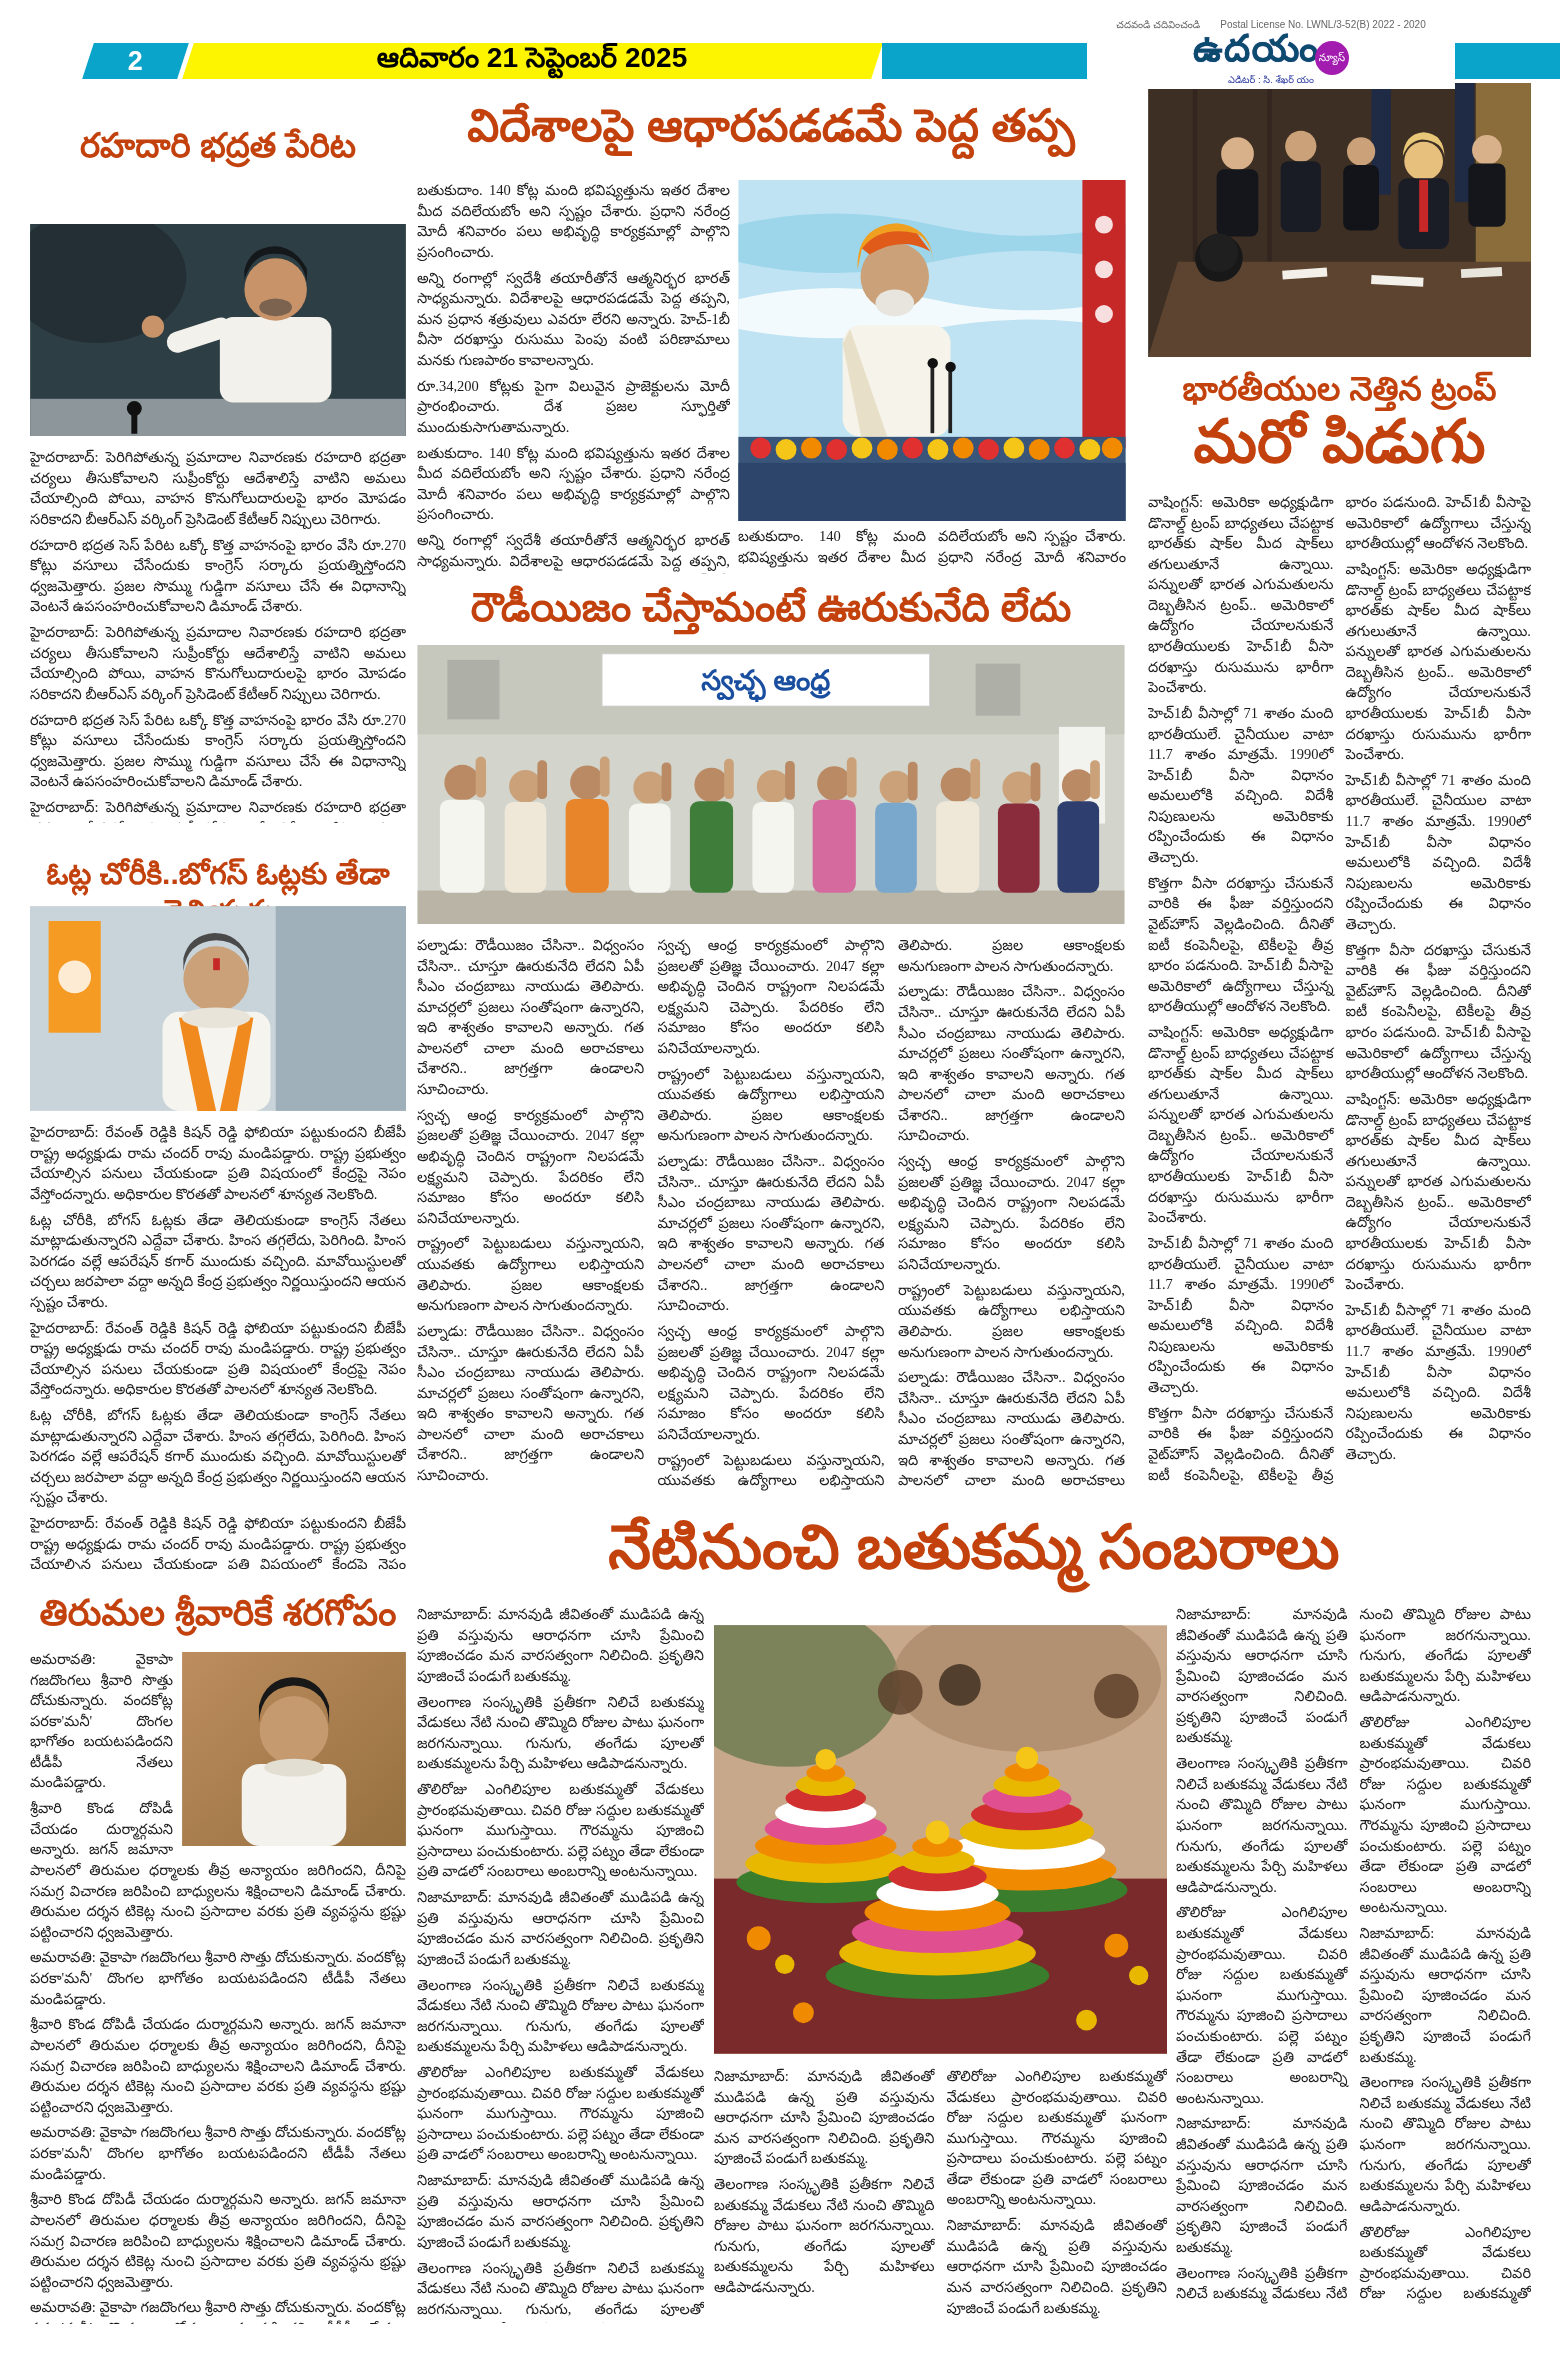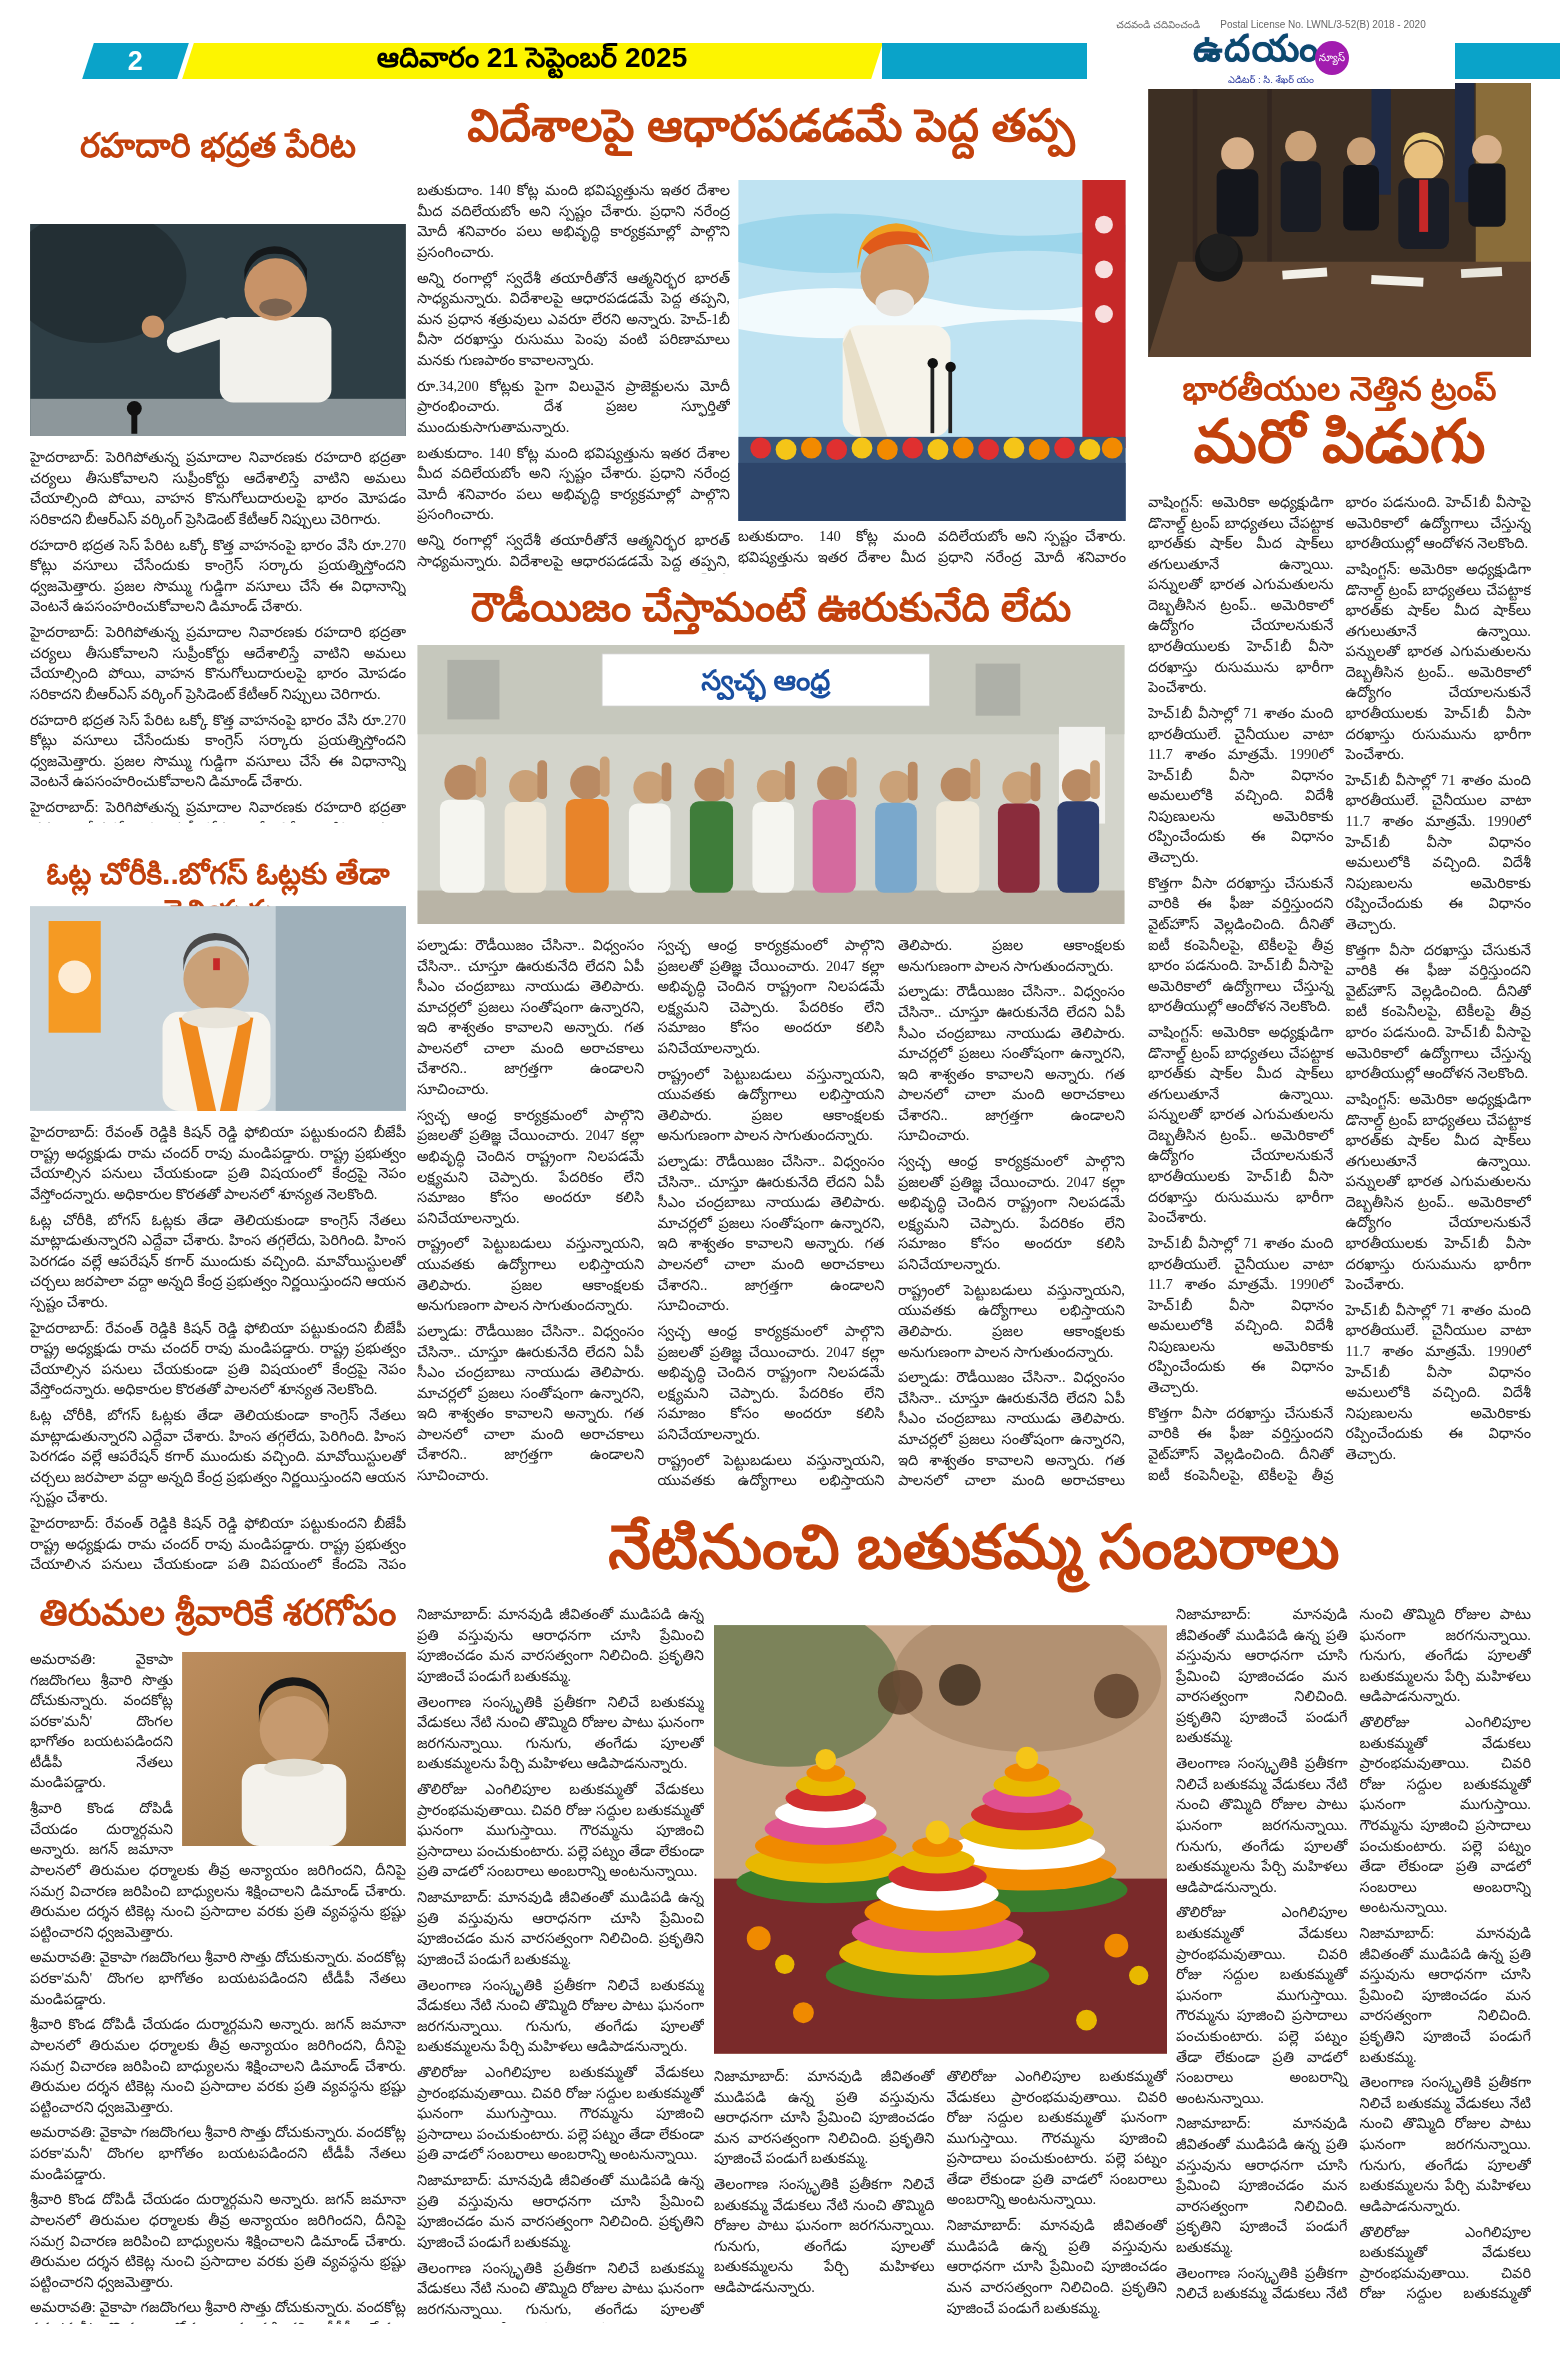--- a/index.html
+++ b/index.html
@@ -46,21 +46,21 @@
     <span style="transform:skewX(18deg)">2</span>
   </div>
   <div class="datebar skew">
     <span style="transform:skewX(18deg)">ఆదివారం 21 సెప్టెంబర్ 2025</span>
   </div>
   <div class="rightbar"></div>
 
   <div class="logo-panel">
     <div class="logo-top">
       <span>చదవండి చదివించండి</span>
-      <span>Postal License No. LWNL/3-52(B) 2018 - 2020</span>
+      <span>Postal License No. LWNL/3-52(B) 2022 - 2020</span>
     </div>
     <div>
       <span class="logo-word">ఉదయం</span><span class="logo-badge">న్యూస్</span>
     </div>
     <div class="logo-editor">ఎడిటర్ : సి. శేఖర్ యం</div>
   </div>
 
   <div class="abs hl" style="left:30px;top:125px;width:376px;font-size:34px;">
     <div>రహదారి భద్రత పేరిట</div>
   </div>

